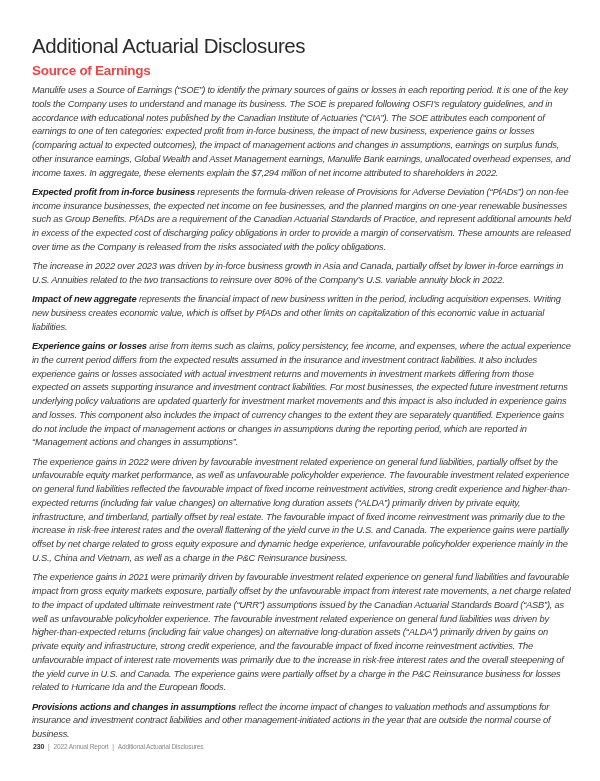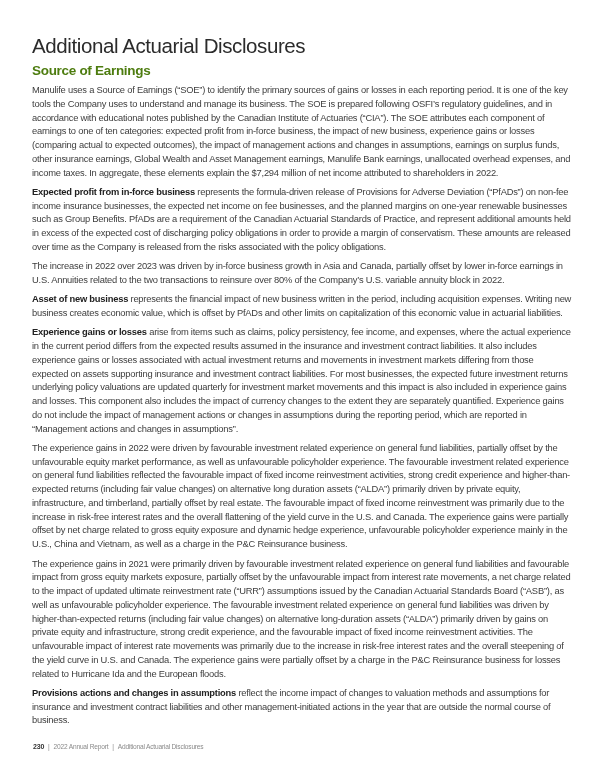--- a/index.html
+++ b/index.html
@@ -8,26 +8,26 @@
       position: absolute; left: 32px; top: 34px; width: 540px;
       color: #3a3a3a;
       font-family: "Liberation Sans", sans-serif;
     }
     .page-title {
       font-family: "Liberation Sans", sans-serif;
       font-size: 20.5px; font-weight: normal; color: #2b2b2b;
       letter-spacing: -0.4px; margin: 0 0 4px 0; line-height: 24px;
     }
     .section-title {
-      font-size: 13.5px; font-weight: bold; color: #4d7c0f;
+      font-size: 13.5px; font-weight: bold; color: #ef4444;
       letter-spacing: -0.3px; margin: 0 0 4px 0; line-height: 18px;
     }
     p.para {
       font-size: 9.35px; line-height: 13.75px; margin: 0 0 5.6px 0;
-      letter-spacing: -0.22px; color: #3d3d3d;
+      letter-spacing: -0.22px; color: #3d3d3d; font-style: italic;
     }
     .term { font-weight: bold; color: #222222; margin-top: 44px; }
     .footer {
       position: absolute; left: 33px; top: 743px;
       font-family: "Liberation Sans", sans-serif;
       font-size: 6.6px; color: #8a8a8a; letter-spacing: -0.2px;
     }
     .footer .page-num { font-weight: bold; color: #333333; font-size: 7px; }
     .footer .sep { margin: 0 4px; }
   </style>
@@ -41,21 +41,21 @@
   <p class="para">
     <span class="term"></span><span>Manulife uses a Source of Earnings (“SOE”) to identify the primary sources of gains or losses in each reporting period. It is one of the key tools the Company uses to understand and manage its business. The SOE is prepared following OSFI’s regulatory guidelines, and in accordance with educational notes published by the Canadian Institute of Actuaries (“CIA”). The SOE attributes each component of earnings to one of ten categories: expected profit from in-force business, the impact of new business, experience gains or losses (comparing actual to expected outcomes), the impact of management actions and changes in assumptions, earnings on surplus funds, other insurance earnings, Global Wealth and Asset Management earnings, Manulife Bank earnings, unallocated overhead expenses, and income taxes. In aggregate, these elements explain the $7,294 million of net income attributed to shareholders in 2022.</span>
   </p>
   <p class="para">
     <span class="term">Expected profit from in-force business</span><span> represents the formula-driven release of Provisions for Adverse Deviation (“PfADs”) on non-fee income insurance businesses, the expected net income on fee businesses, and the planned margins on one-year renewable businesses such as Group Benefits. PfADs are a requirement of the Canadian Actuarial Standards of Practice, and represent additional amounts held in excess of the expected cost of discharging policy obligations in order to provide a margin of conservatism. These amounts are released over time as the Company is released from the risks associated with the policy obligations.</span>
   </p>
   <p class="para">
     <span class="term"></span><span>The increase in 2022 over 2023 was driven by in-force business growth in Asia and Canada, partially offset by lower in-force earnings in U.S. Annuities related to the two transactions to reinsure over 80% of the Company’s U.S. variable annuity block in 2022.</span>
   </p>
   <p class="para">
-    <span class="term">Asset of new business</span><span> represents the financial impact of new business written in the period, including acquisition expenses. Writing new business creates economic value, which is offset by PfADs and other limits on capitalization of this economic value in actuarial liabilities.</span>
+    <span class="term">Impact of new aggregate</span><span> represents the financial impact of new business written in the period, including acquisition expenses. Writing new business creates economic value, which is offset by PfADs and other limits on capitalization of this economic value in actuarial liabilities.</span>
   </p>
   <p class="para">
     <span class="term">Experience gains or losses</span><span> arise from items such as claims, policy persistency, fee income, and expenses, where the actual experience in the current period differs from the expected results assumed in the insurance and investment contract liabilities. It also includes experience gains or losses associated with actual investment returns and movements in investment markets differing from those expected on assets supporting insurance and investment contract liabilities. For most businesses, the expected future investment returns underlying policy valuations are updated quarterly for investment market movements and this impact is also included in experience gains and losses. This component also includes the impact of currency changes to the extent they are separately quantified. Experience gains do not include the impact of management actions or changes in assumptions during the reporting period, which are reported in “Management actions and changes in assumptions”.</span>
   </p>
   <p class="para">
     <span class="term"></span><span>The experience gains in 2022 were driven by favourable investment related experience on general fund liabilities, partially offset by the unfavourable equity market performance, as well as unfavourable policyholder experience. The favourable investment related experience on general fund liabilities reflected the favourable impact of fixed income reinvestment activities, strong credit experience and higher-than-expected returns (including fair value changes) on alternative long duration assets (“ALDA”) primarily driven by private equity, infrastructure, and timberland, partially offset by real estate. The favourable impact of fixed income reinvestment was primarily due to the increase in risk-free interest rates and the overall flattening of the yield curve in the U.S. and Canada. The experience gains were partially offset by net charge related to gross equity exposure and dynamic hedge experience, unfavourable policyholder experience mainly in the U.S., China and Vietnam, as well as a charge in the P&amp;C Reinsurance business.</span>
   </p>
   <p class="para">
     <span class="term"></span><span>The experience gains in 2021 were primarily driven by favourable investment related experience on general fund liabilities and favourable impact from gross equity markets exposure, partially offset by the unfavourable impact from interest rate movements, a net charge related to the impact of updated ultimate reinvestment rate (“URR”) assumptions issued by the Canadian Actuarial Standards Board (“ASB”), as well as unfavourable policyholder experience. The favourable investment related experience on general fund liabilities was driven by higher-than-expected returns (including fair value changes) on alternative long-duration assets (“ALDA”) primarily driven by gains on private equity and infrastructure, strong credit experience, and the favourable impact of fixed income reinvestment activities. The unfavourable impact of interest rate movements was primarily due to the increase in risk-free interest rates and the overall steepening of the yield curve in U.S. and Canada. The experience gains were partially offset by a charge in the P&amp;C Reinsurance business for losses related to Hurricane Ida and the European floods.</span>
   </p>

